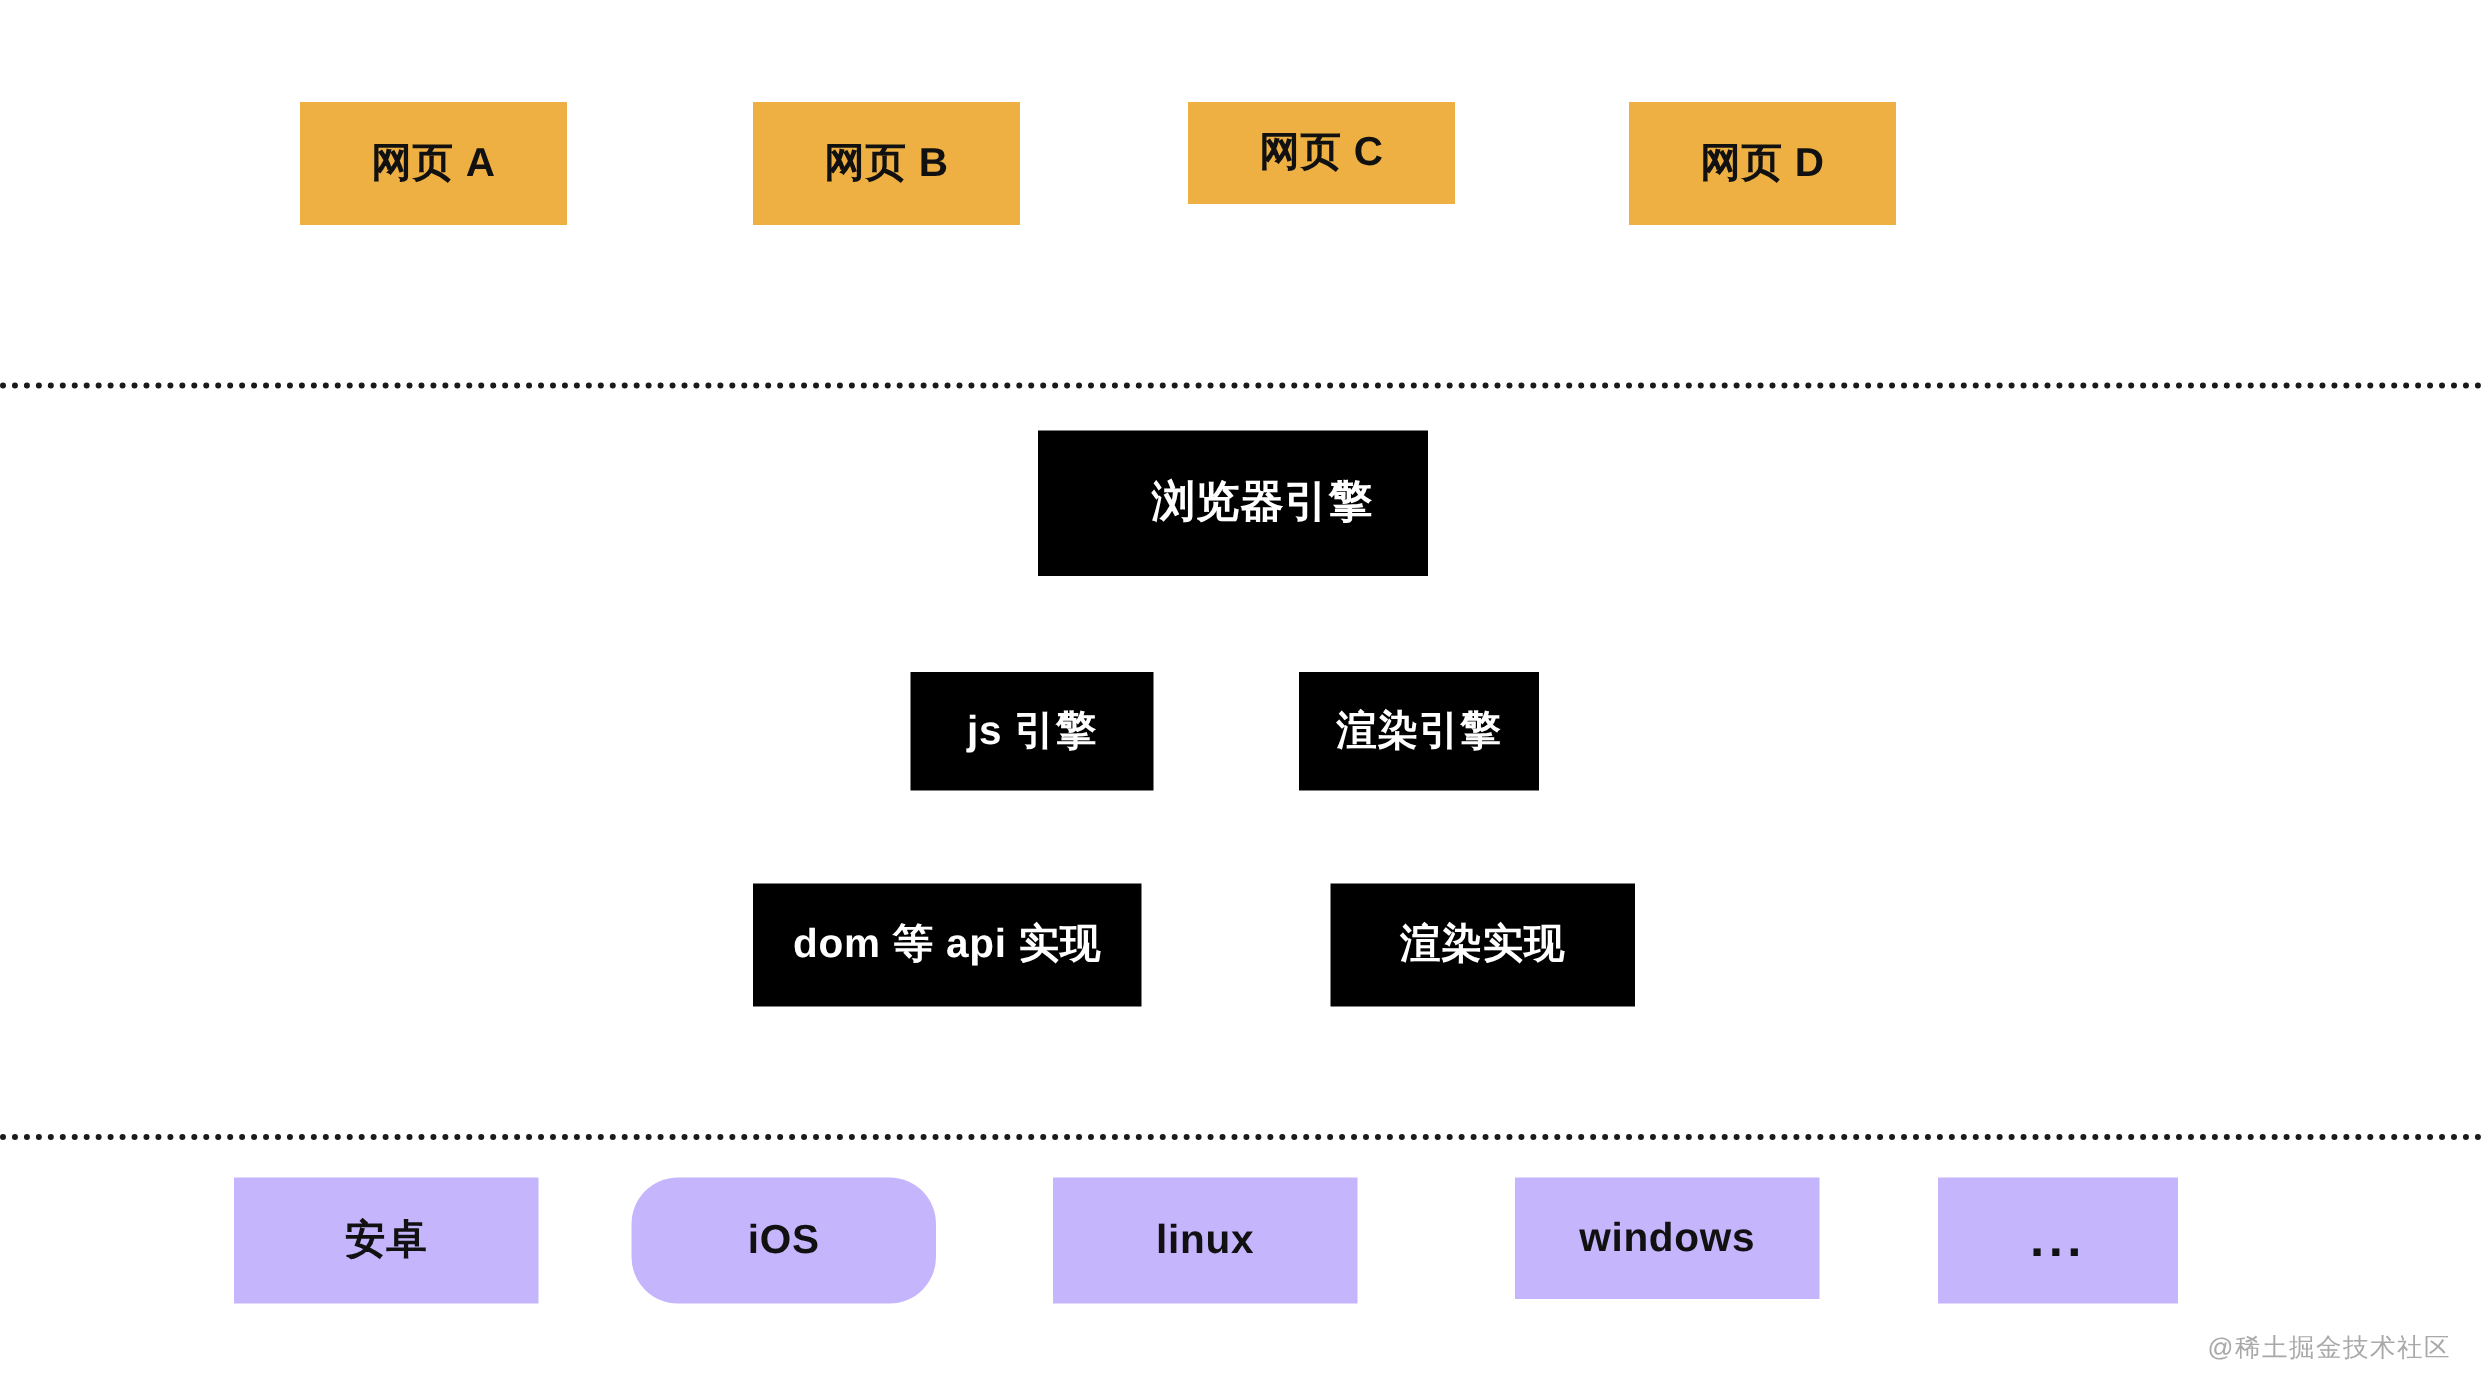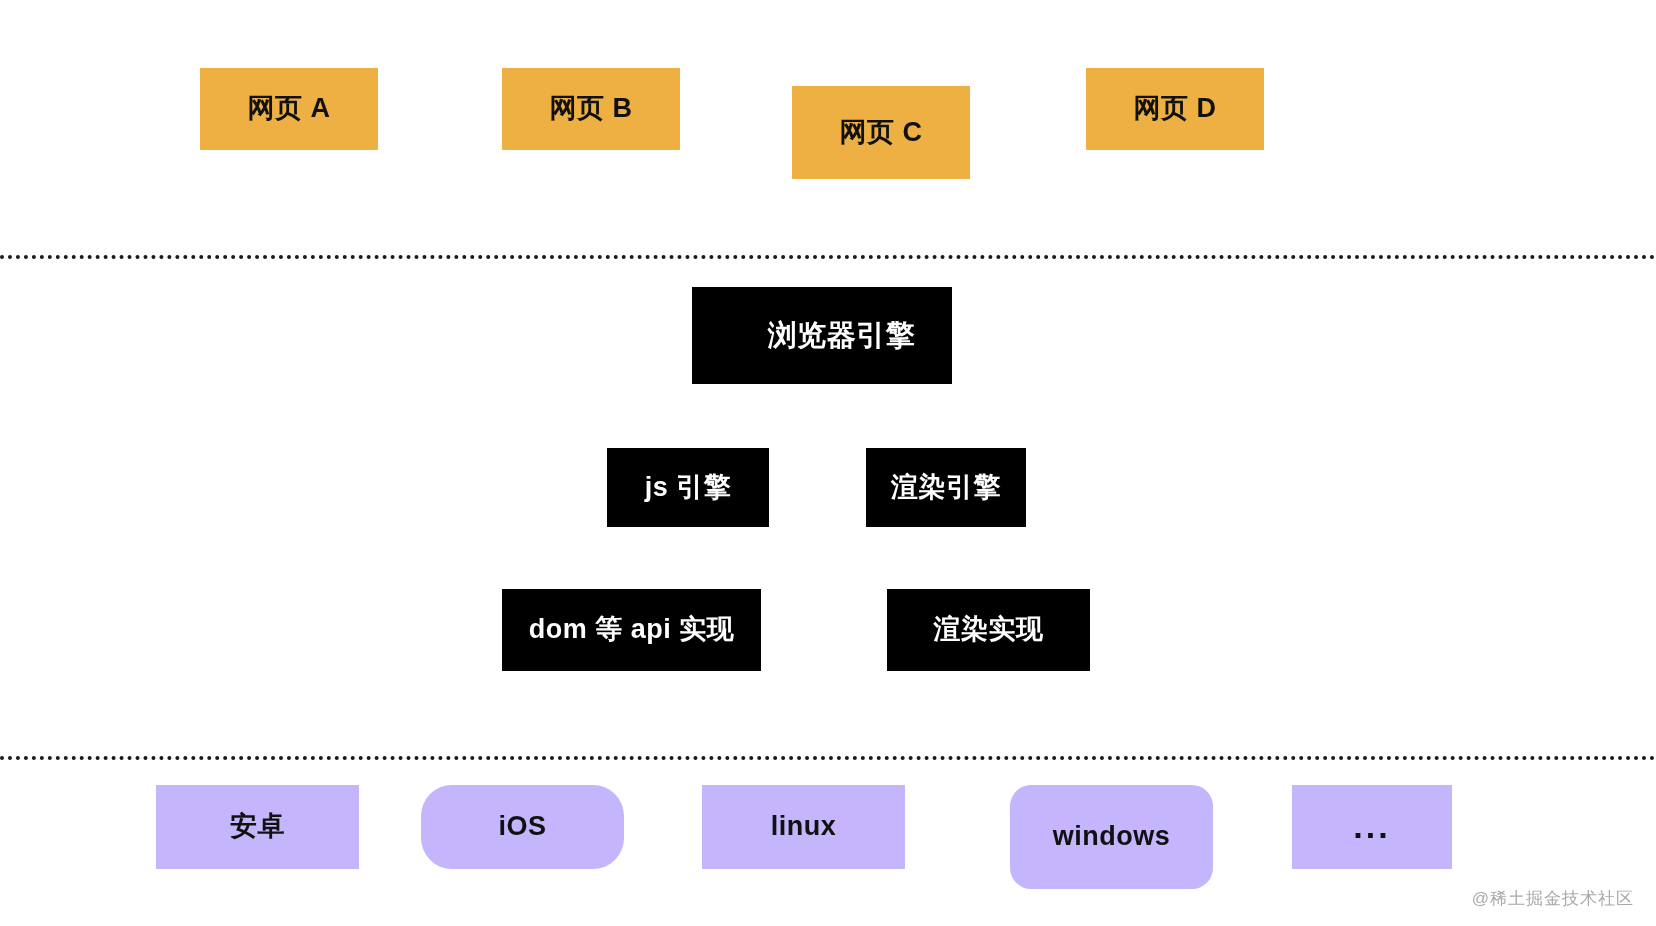--- a/index.html
+++ b/index.html
@@ -90,21 +90,21 @@
 <div id="canvas">
 
   <div class="box layer-page" style="left:200px; top:68px; width:178px; height:82px;">
     <span class="box-label">网页 A</span>
   </div>
 
   <div class="box layer-page" style="left:502px; top:68px; width:178px; height:82px;">
     <span class="box-label">网页 B</span>
   </div>
 
-  <div class="box layer-page" style="left:792px; top:86px; width:178px; height:93px;">
+  <div class="box layer-page" style="left:792px; top:68px; width:178px; height:68px;">
     <span class="box-label">网页 C</span>
   </div>
 
   <div class="box layer-page" style="left:1086px; top:68px; width:178px; height:82px;">
     <span class="box-label">网页 D</span>
   </div>
 
   <div class="separator" style="top:255px;"></div>
 
   <div class="box layer-engine engine-top" style="left:692px; top:287px; width:260px; height:97px;">
@@ -134,21 +134,21 @@
   </div>
 
   <div class="box layer-os" style="left:421px; top:785px; width:203px; height:84px;border-radius:31px;">
     <span class="box-label">iOS</span>
   </div>
 
   <div class="box layer-os" style="left:702px; top:785px; width:203px; height:84px;">
     <span class="box-label">linux</span>
   </div>
 
-  <div class="box layer-os" style="left:1010px; top:785px; width:203px; height:104px;border-radius:21px;">
+  <div class="box layer-os" style="left:1010px; top:785px; width:203px; height:81px;">
     <span class="box-label">windows</span>
   </div>
 
   <div class="box layer-os dots-box" style="left:1292px; top:785px; width:160px; height:84px;">
     <span class="box-label">...</span>
   </div>
 
   <div class="watermark">@稀土掘金技术社区</div>
 
 </div>

